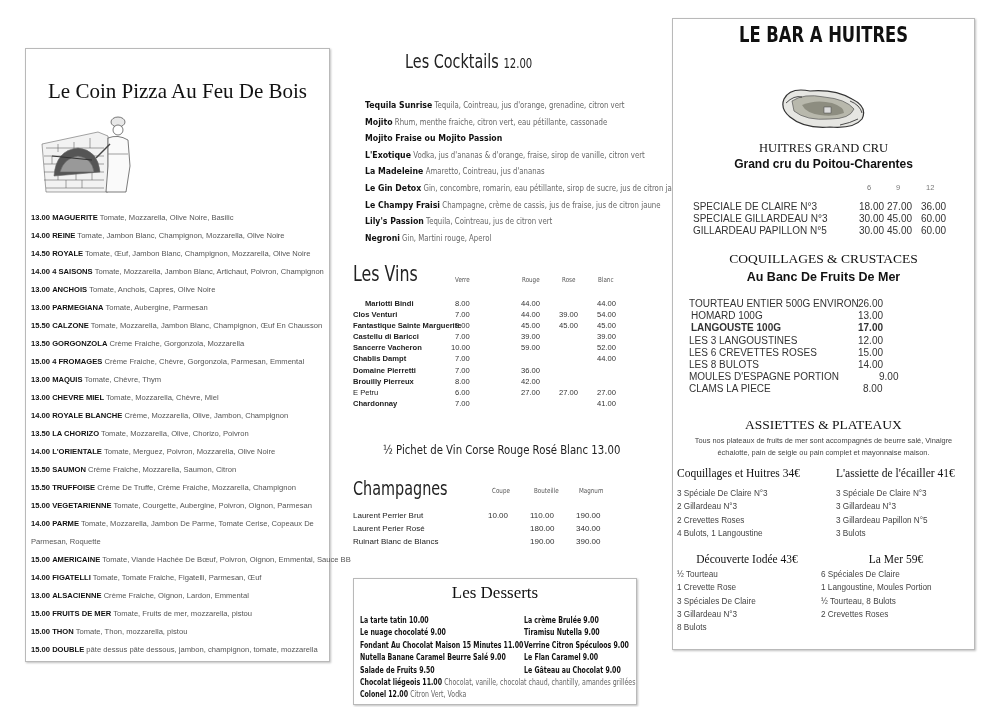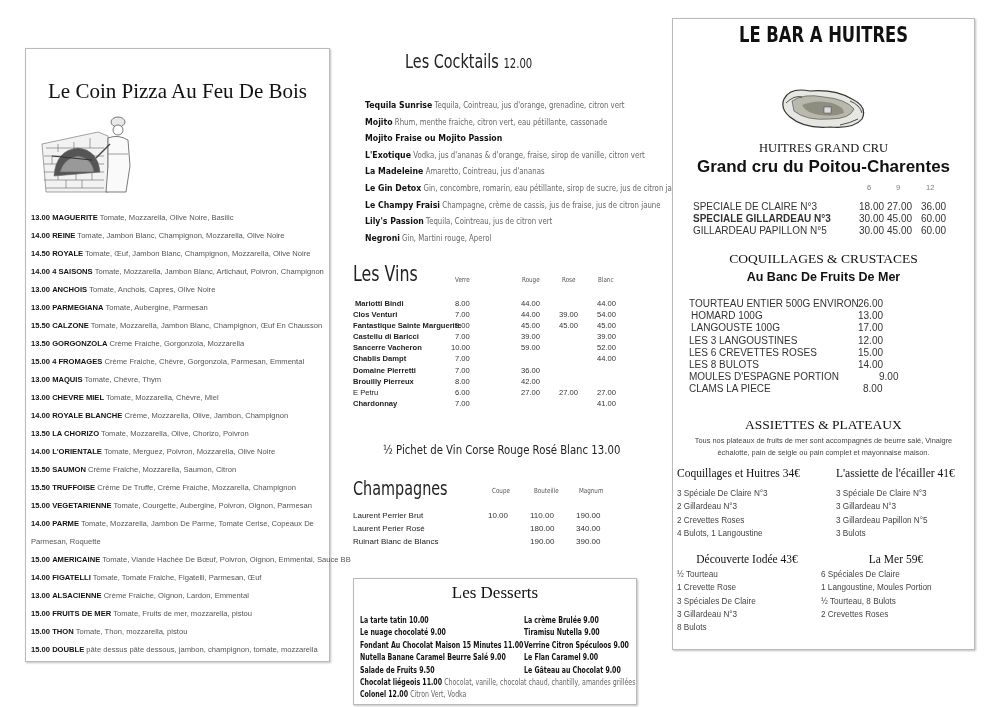--- a/index.html
+++ b/index.html
@@ -131,21 +131,21 @@
     <div class="ck"><b>Negroni</b> <span>Gin, Martini rouge, Aperol</span></div>
   </div>
 
 <div id="vins-title" class="mid-title">Les Vins</div>
 <div class="col-head" style="left:455px;top:276px;">Verre</div>
 <div class="col-head" style="left:522px;top:276px;">Rouge</div>
 <div class="col-head" style="left:562px;top:276px;">Rose</div>
 <div class="col-head" style="left:598px;top:276px;">Blanc</div>
 <div id="vins">
     <div class="wrow">
-      <span class="n" style="left: 2px; text-align: right;">Mariotti Bindi</span>
+      <span class="n" style="left: 12px; text-align: right;">Mariotti Bindi</span>
       <span style="left: 102px;">8.00</span>
       <span style="left: 168px;">44.00</span>
       <span style="left: 206px;"></span>
       <span style="left: 244px;">44.00</span>
     </div>
     <div class="wrow">
       <span class="n" style="left: 0px;">Clos Venturi</span>
       <span style="left: 102px;">7.00</span>
       <span style="left: 168px;">44.00</span>
       <span style="left: 206px;">39.00</span>
@@ -262,35 +262,35 @@
   <div class="h1">LE BAR A HUITRES</div>
   <svg class="oyster" viewBox="0 0 88 46">
     <path d="M4 14 Q10 2 30 6 Q55 4 72 14 Q88 22 82 34 Q74 44 50 42 Q24 44 10 32 Q0 24 4 14 Z" fill="#e6e6e2" stroke="#333" stroke-width="1.2"></path>
     <path d="M12 16 Q24 8 44 12 Q66 14 74 24 Q70 34 50 34 Q26 36 14 26 Z" fill="#b8b8ac" stroke="#555" stroke-width="0.7"></path>
     <path d="M22 20 Q36 14 52 18 Q64 22 64 28 Q54 32 40 30 Q26 28 22 20 Z" fill="#8d8d80"></path>
     <path d="M6 18 Q14 10 22 12 M70 16 Q80 20 82 28 M60 40 Q70 38 78 34" stroke="#222" stroke-width="0.8" fill="none"></path>
     <rect x="44" y="22" width="7" height="6" fill="#ddd" stroke="#444" stroke-width="0.5"></rect>
   </svg>
 
   <div class="serif-head" style="top:122px;font-size:12.5px;">HUITRES GRAND CRU</div>
-  <div class="sans-head" style="top:138px;font-size:17px;">Grand cru du Poitou-Charentes</div>
+  <div class="sans-head" style="top:138px;font-size:12px;">Grand cru du Poitou-Charentes</div>
   <div class="orow" style="position:absolute;top:164px;left:0;width:100%;color:#777;font-size:7.5px;">
     <span style="left:194px;">6</span>
     <span style="left:223px;">9</span>
     <span style="left:253px;">12</span>
   </div>
   <div id="huitres-rows" style="position:absolute;top:182px;left:20px;width:270px;">
       <div class="orow">
         <span style="left: 0px;">SPECIALE DE CLAIRE N°3</span>
         <span style="left: 166px;">18.00</span>
         <span style="left: 194px;">27.00</span>
         <span style="left: 228px;">36.00</span>
       </div>
       <div class="orow">
-        <span style="left: 0px; font-weight: bold;">SPECIALE GILLARDEAU N°3</span>
+        <span style="left: 0px;">SPECIALE GILLARDEAU N°3</span>
         <span style="left: 166px;">30.00</span>
         <span style="left: 194px;">45.00</span>
         <span style="left: 228px;">60.00</span>
       </div>
       <div class="orow">
         <span style="left: 0px;">GILLARDEAU PAPILLON N°5</span>
         <span style="left: 166px;">30.00</span>
         <span style="left: 194px;">45.00</span>
         <span style="left: 228px;">60.00</span>
       </div>
@@ -300,21 +300,21 @@
   <div class="sans-head" style="top:251px;font-size:12.5px;">Au Banc De Fruits De Mer</div>
   <div id="coq-rows" style="position:absolute;top:279px;left:16px;width:280px;">
       <div class="orow" style="height: 12.2px;">
         <span style="left: 0px;">TOURTEAU ENTIER 500G ENVIRON</span>
         <span style="left: 169px;">26.00</span>
       </div>
       <div class="orow" style="height: 12.2px;">
         <span style="left: 2px;">HOMARD 100G</span>
         <span style="left: 169px;">13.00</span>
       </div>
-      <div class="orow" style="height: 12.2px;">
+      <div class="orow" style="height: 12.2px; font-weight: bold;">
         <span style="left: 2px;">LANGOUSTE 100G</span>
         <span style="left: 169px;">17.00</span>
       </div>
       <div class="orow" style="height: 12.2px;">
         <span style="left: 0px;">LES 3 LANGOUSTINES</span>
         <span style="left: 169px;">12.00</span>
       </div>
       <div class="orow" style="height: 12.2px; padding-left: 32px;">
         <span style="left: 0px;">LES 6 CREVETTES ROSES</span>
         <span style="left: 169px;">15.00</span>

